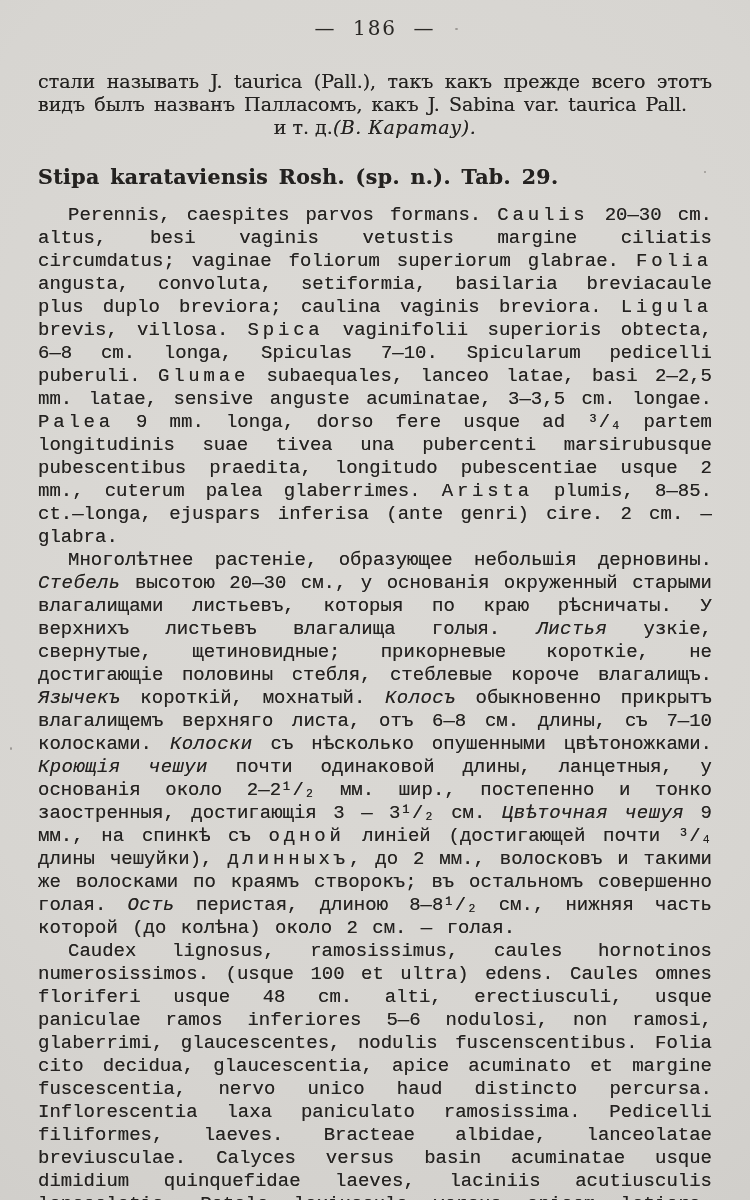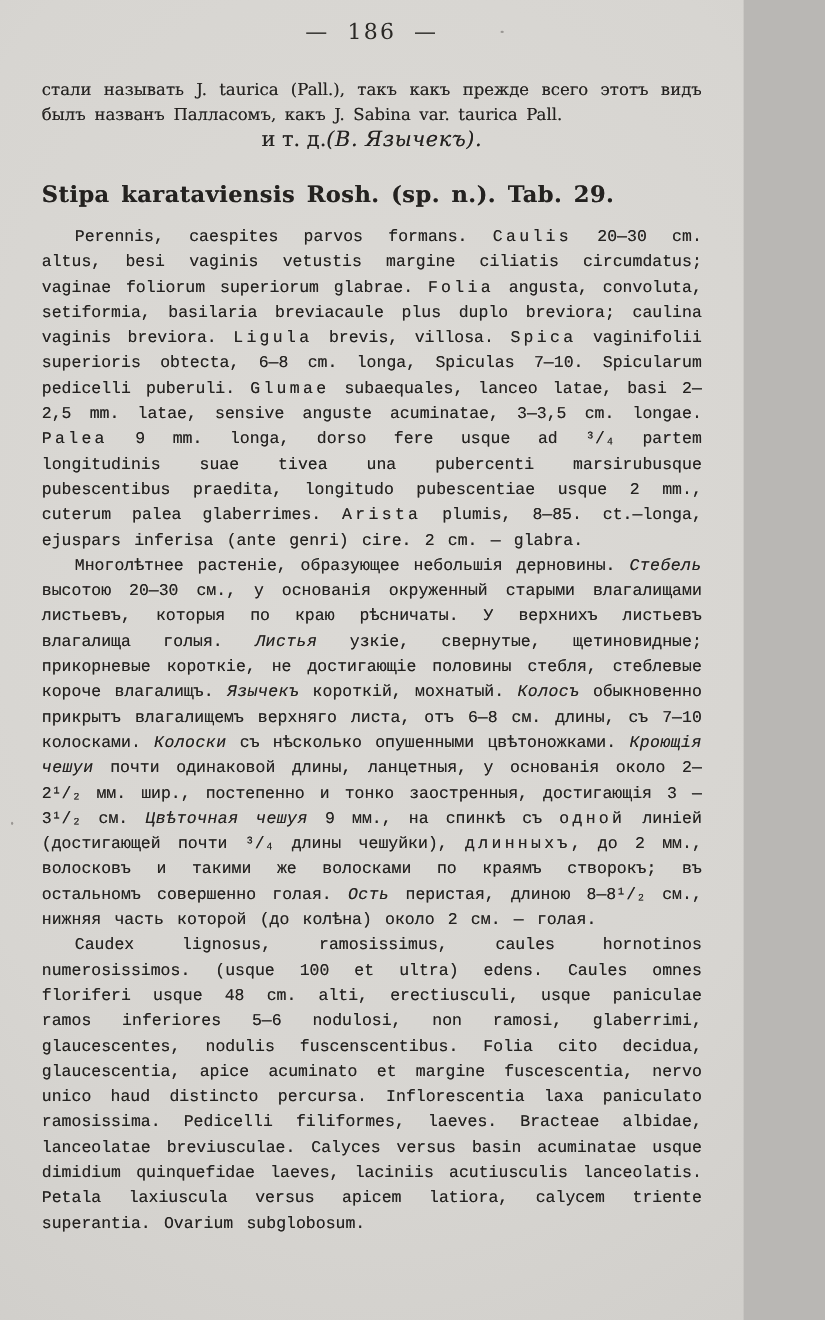--- a/index.html
+++ b/index.html
@@ -2,39 +2,39 @@
 <html><head>
 <meta charset="utf-8">
 <style>
   html, body {
     margin: 0;
     padding: 0;
     background: #b9b7b4;
   }
   .page {
     position: relative;
-    width: 676px;
+    width: 750px;
     height: 1200px;
     overflow: hidden;
     background:
       radial-gradient(ellipse 120% 90% at 50% 38%, #dcdad6 0%, #d7d5d1 55%, #cfcdc9 88%, #c7c5c1 100%);
     font-family: "DejaVu Serif", serif;
     color: #242220;
   }
   .pageno {
     margin-top: 16px;
     text-align: center;
     font-size: 20px;
     letter-spacing: 2px;
     word-spacing: 8px;
     color: #2a2825;
   }
   .par {
     margin: 0 38px;
-    font-size: 15px;
+    font-size: 19px;
     line-height: 23px;
     text-align: justify;
     word-spacing: 3px;
     text-shadow: 0 0 0.5px rgba(20,18,16,0.55);
   }
   .indent { text-indent: 30px; font-family: Liberation Mono, monospace; }
   .intro { margin-top: 30px; }
   .intro-tail {
     display: flex;
     justify-content: center;
@@ -71,21 +71,21 @@
 
   <div class="speckle sp1"></div>
   <div class="speckle sp2"></div>
   <div class="speckle sp3"></div>
 
   <div class="pageno">— 186 —</div>
 
   <p class="par intro">стали называть J. taurica (Pall.), такъ какъ прежде всего этотъ видъ былъ названъ Палласомъ, какъ J. Sabina var. taurica Pall.</p>
   <div class="intro-tail">
     <span>и т. д.</span>
-    <span class="attr">(В. Язычекъ).</span>
+    <span class="attr">(В. Каратау).</span>
   </div>
 
   <div class="heading">Stipa karataviensis Rosh. (sp. n.). Tab. 29.</div>
 
   <p class="par indent"><span>Perennis, caespites parvos formans. </span><span class="run-sp">Caulis</span><span> 20—30 cm. altus, besi vaginis vetustis margine ciliatis circumdatus; vaginae foliorum superiorum glabrae. </span><span class="run-sp">Folia</span><span> angusta, convoluta, setiformia, basilaria breviacaule plus duplo breviora; caulina vaginis breviora. </span><span class="run-sp">Ligula</span><span> brevis, villosa. </span><span class="run-sp">Spica</span><span> vaginifolii superioris obtecta, 6—8 cm. longa, Spiculas 7—10. Spicularum pedicelli puberuli. </span><span class="run-sp">Glumae</span><span> subaequales, lanceo latae, basi 2—2,5 mm. latae, sensive anguste acuminatae, 3—3,5 cm. longae. </span><span class="run-sp">Palea</span><span> 9 mm. longa, dorso fere usque ad ³/₄ partem longitudinis suae tivea una pubercenti marsirubusque pubescentibus praedita, longitudo pubescentiae usque 2 mm., cuterum palea glaberrimes. </span><span class="run-sp">Arista</span><span> plumis, 8—85. ct.—longa, ejuspars inferisa (ante genri) cire. 2 cm. — glabra.</span></p>
 
   <p class="par indent"><span>Многолѣтнее растеніе, образующее небольшія дерновины. </span><span class="run-it">Стебель</span><span> высотою 20—30 см., у основанія окруженный старыми влагалищами листьевъ, которыя по краю рѣсничаты. У верхнихъ листьевъ влагалища голыя. </span><span class="run-it">Листья</span><span> узкіе, свернутые, щетиновидные; прикорневые короткіе, не достигающіе половины стебля, стеблевые короче влагалищъ. </span><span class="run-it">Язычекъ</span><span> короткій, мохнатый. </span><span class="run-it">Колосъ</span><span> обыкновенно прикрытъ влагалищемъ верхняго листа, отъ 6—8 см. длины, съ 7—10 колосками. </span><span class="run-it">Колоски</span><span> съ нѣсколько опушенными цвѣтоножками. </span><span class="run-it">Кроющія чешуи</span><span> почти одинаковой длины, ланцетныя, у основанія около 2—2¹/₂ мм. шир., постепенно и тонко заостренныя, достигающія 3 — 3¹/₂ см. </span><span class="run-it">Цвѣточная чешуя</span><span> 9 мм., на спинкѣ съ </span><span class="run-sp">одной</span><span> линіей (достигающей почти ³/₄ длины чешуйки), </span><span class="run-sp">длинныхъ</span><span>, до 2 мм., волосковъ и такими же волосками по краямъ створокъ; въ остальномъ совершенно голая. </span><span class="run-it">Ость</span><span> перистая, длиною 8—8¹/₂ см., нижняя часть которой (до колѣна) около 2 см. — голая.</span></p>
 
 
 

